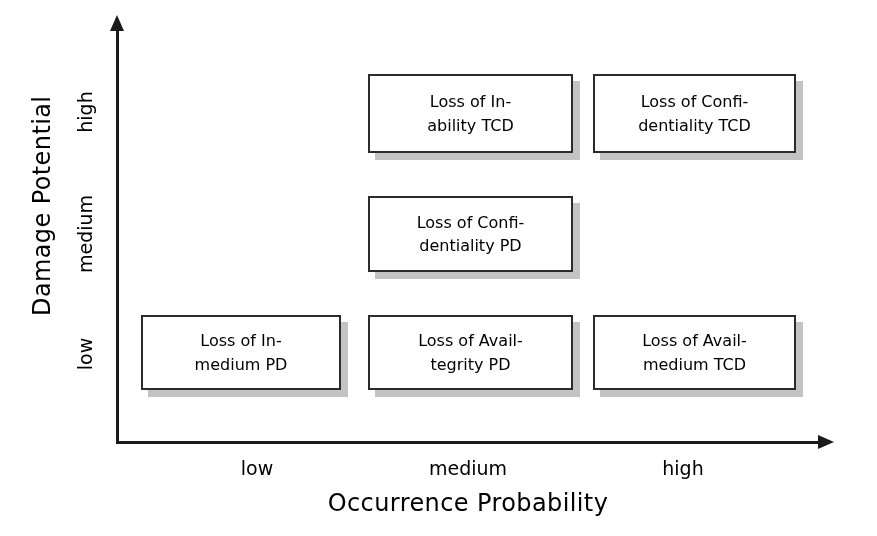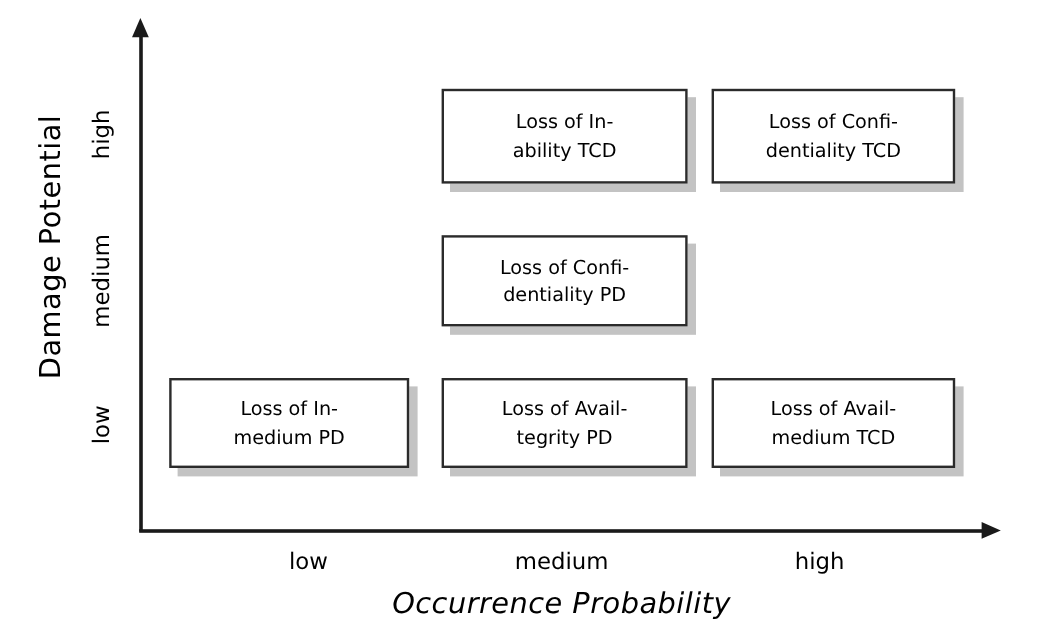--- a/index.html
+++ b/index.html
@@ -68,21 +68,20 @@
   }
   #x-axis-title {
     position: absolute;
     left: 268px;
     top: 489px;
     width: 400px;
     text-align: center;
     font-size: 24px;
     letter-spacing: 0.4px;
     white-space: nowrap;
-    font-style: italic;
   }
 
   
   .y-tick {
     position: absolute;
     width: 110px;
     text-align: center;
     transform: rotate(-90deg);
     font-size: 19px;
     white-space: nowrap;

